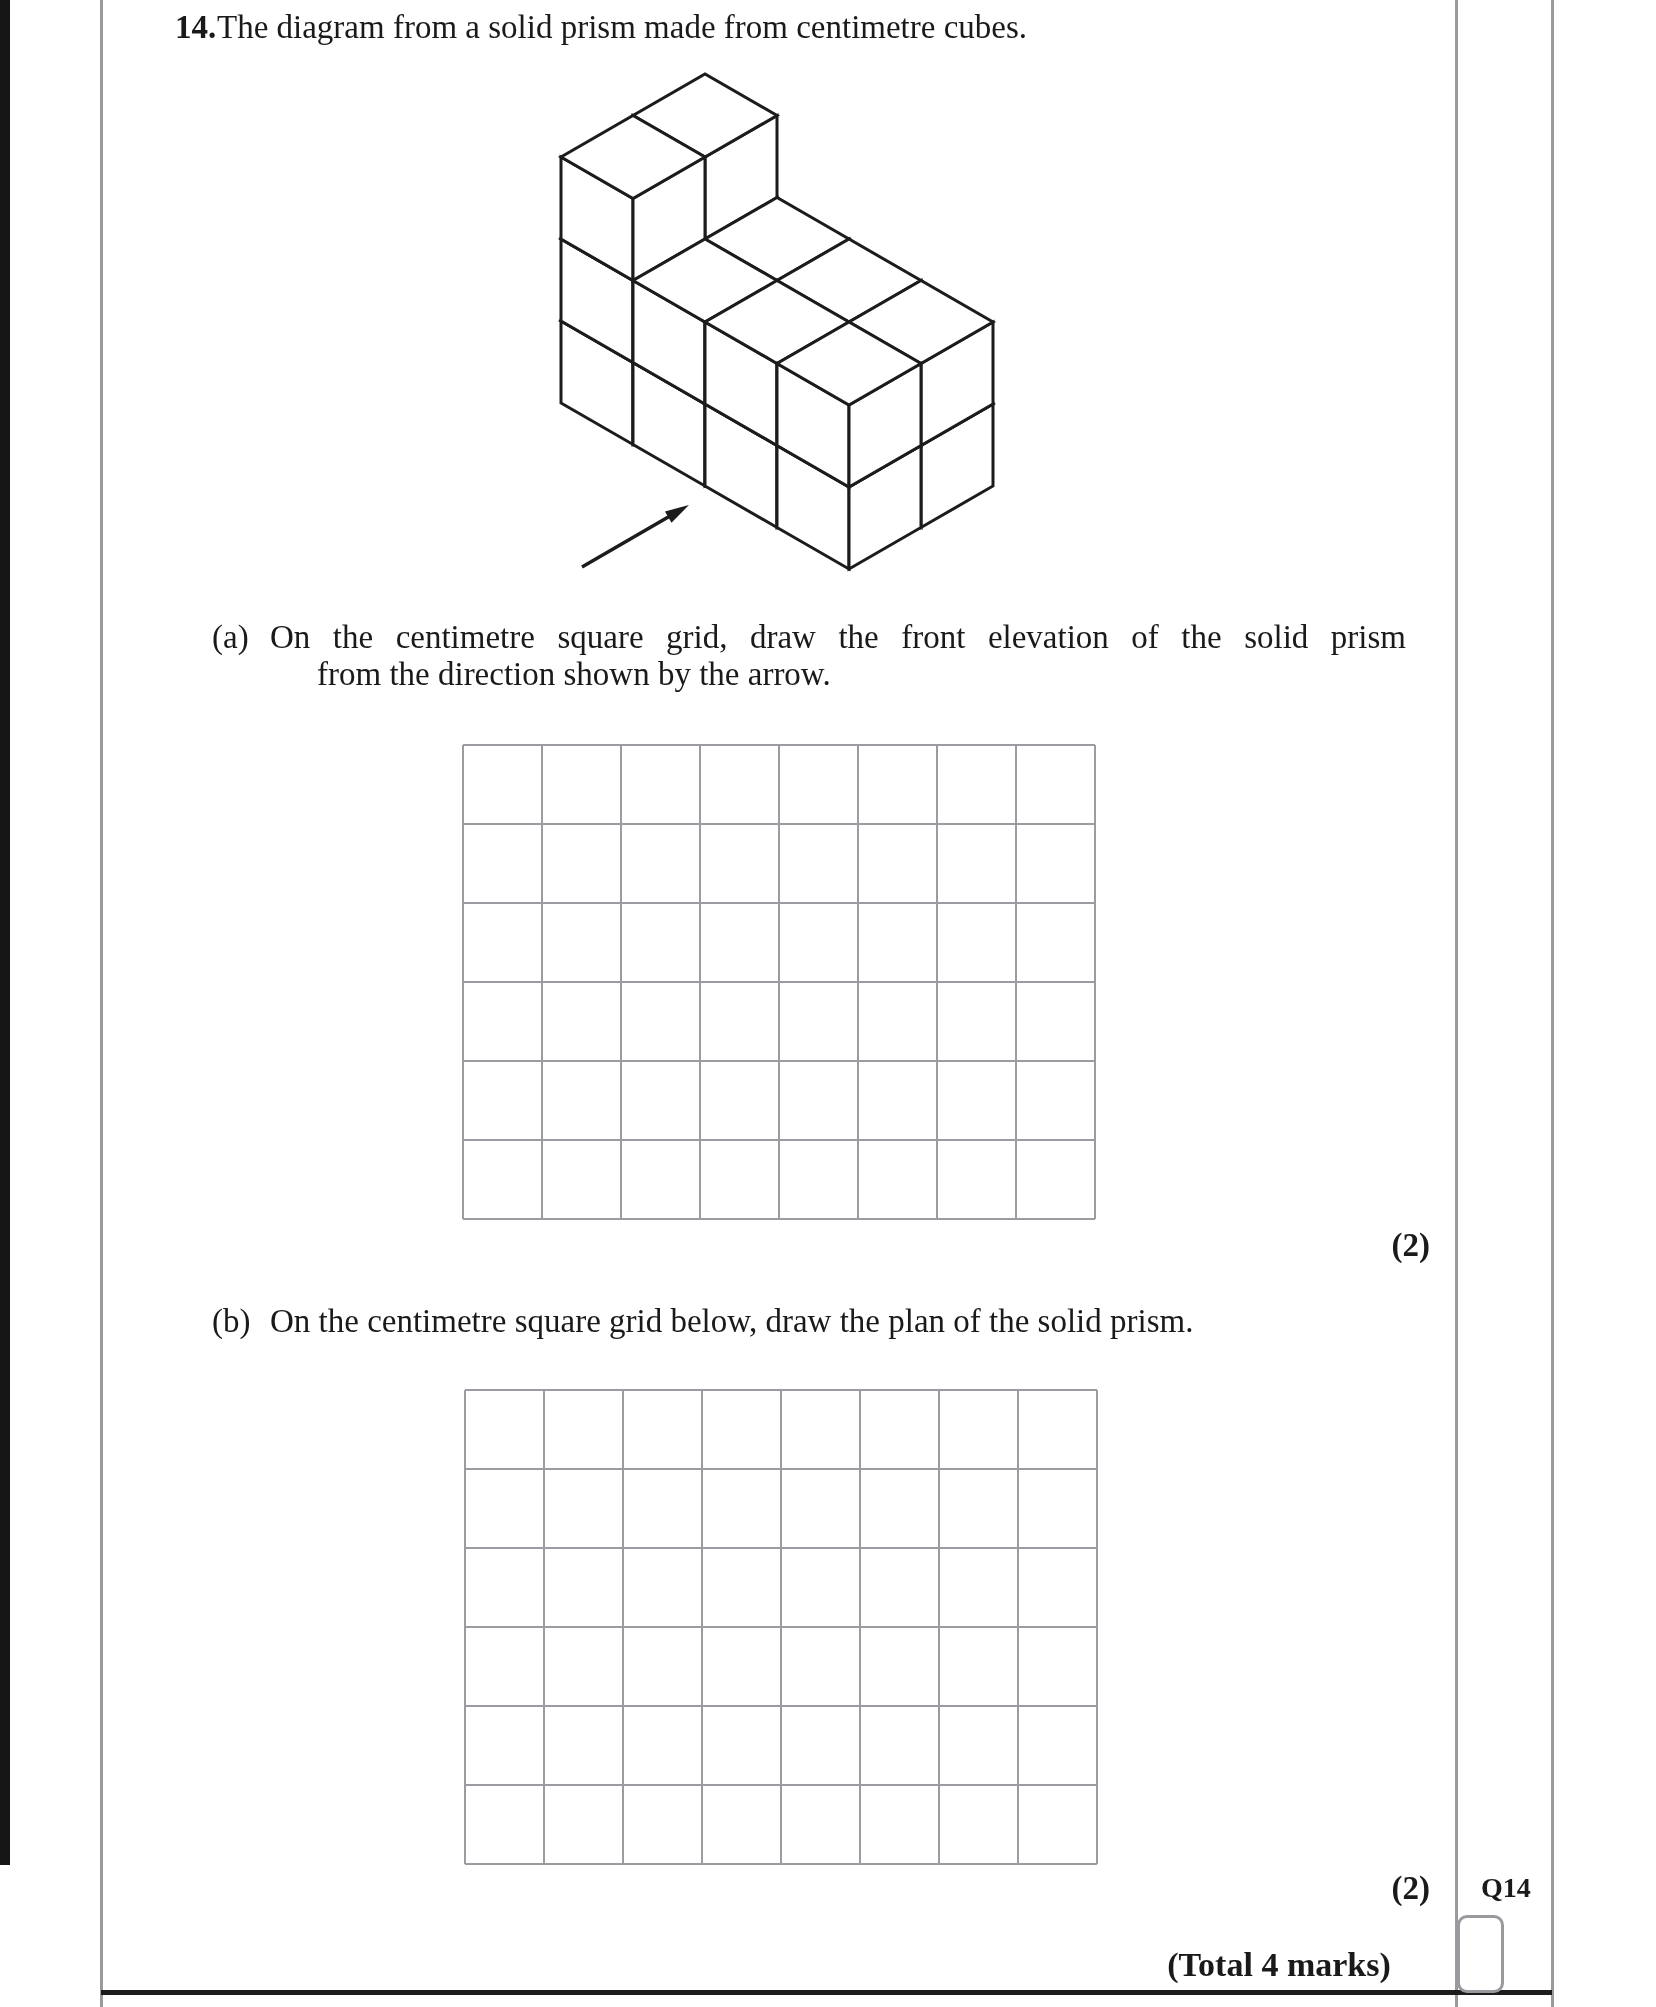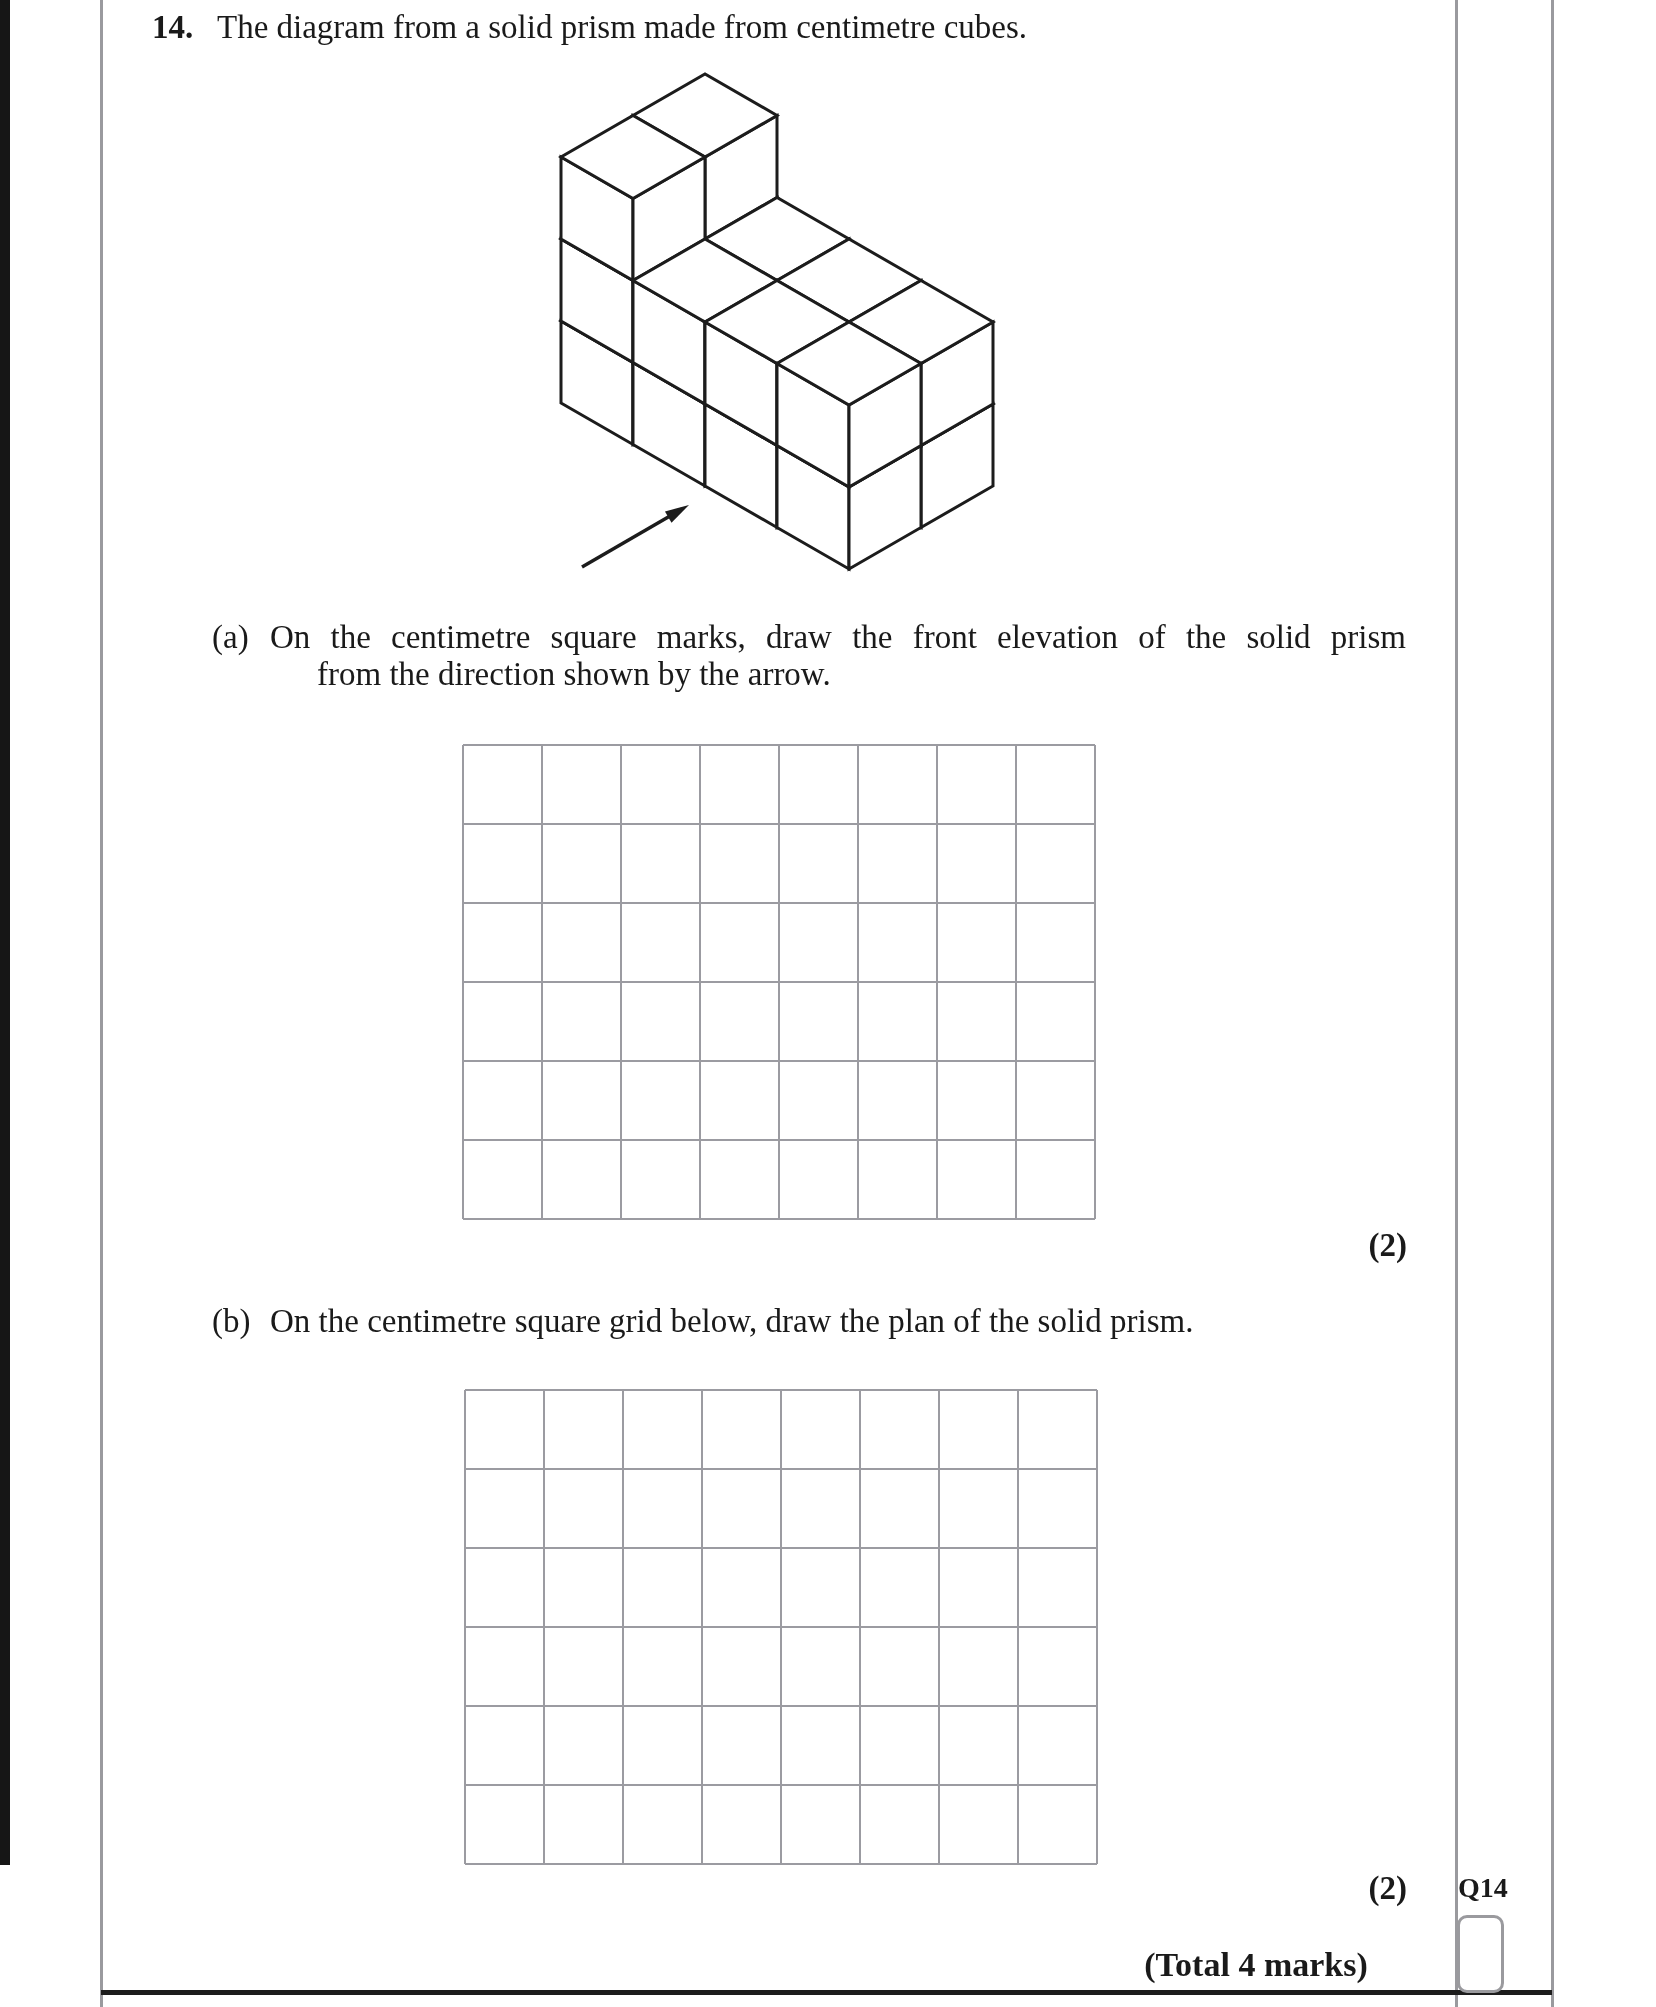--- a/index.html
+++ b/index.html
@@ -3,21 +3,21 @@
 <meta charset="utf-8">
 <style>
   html,body{margin:0;padding:0;}
   body{
     width:1656px;height:2007px;position:relative;background:#ffffff;
     font-family:"Liberation Serif","DejaVu Serif",serif;color:#1a1a1a;
     overflow:hidden;
   }
   .abs{position:absolute;}
   .txt{font-size:33px;line-height:38px;white-space:nowrap;}
-  .bold{font-weight:700;}
+  .bold{font-weight:700;margin-left:23px;}
   .justified{
     white-space:normal;text-align:justify;text-align-last:justify;
   }
   .right{text-align:right;}
   
   .vline{position:absolute;top:0;bottom:0;width:3px;background:#9a9a9e;}
   #left-scan-bar{position:absolute;left:0;top:0;width:10px;height:1865px;background:#161616;}
   #bottom-rule{position:absolute;left:101px;top:1990px;width:1451px;height:5px;background:#1c1c1c;}
   #score-box{
     position:absolute;left:1457px;top:1915px;width:47px;height:78px;
@@ -101,21 +101,21 @@
       <polygon class="face" points="849,487 921,445.5 921,363.5 849,405"></polygon>
       <polygon class="face" points="777,363.5 849,405 921,363.5 849,322"></polygon>
     </g>
   <g id="view-arrow">
       <line x1="582" y1="567" x2="682.0780665356434" y2="509.01083995130944" class="arrow-line"></line>
       <polygon class="arrow-head" points="689,505 671.493007067369,522.656590793718 664.9753921464912,511.40844891413855"></polygon>
     </g>
 </svg>
 
 <div class="abs txt" style="left:212px;top:618px;">(a)</div>
-<div class="abs txt justified" style="left:270px;top:618px;width:1136px;">On the centimetre square marks, draw the front elevation of the solid prism</div>
+<div class="abs txt justified" style="left:270px;top:618px;width:1136px;">On the centimetre square grid, draw the front elevation of the solid prism</div>
 <div class="abs txt" style="left:270px;top:655px;margin-left:47px;">from the direction shown by the arrow.</div>
 
 <svg class="grid-svg" id="grid-a" width="636" height="478" viewBox="-2 -2 636 478" style="left: 461px; top: 743px;">
     <path d="M 0 0 V 474 M 79 0 V 474 M 158 0 V 474 M 237 0 V 474 M 316 0 V 474 M 395 0 V 474 M 474 0 V 474 M 553 0 V 474 M 632 0 V 474 M 0 0 H 632 M 0 79 H 632 M 0 158 H 632 M 0 237 H 632 M 0 316 H 632 M 0 395 H 632 M 0 474 H 632 "></path>
   </svg>
 <div class="abs txt bold right" style="left:1307px;top:1226px;width:100px;">(2)</div>
 
 <div class="abs txt" style="left:212px;top:1302px;">(b)</div>
 <div class="abs txt" style="left:270px;top:1302px;">On the centimetre square grid below, draw the plan of the solid prism.</div>
 

